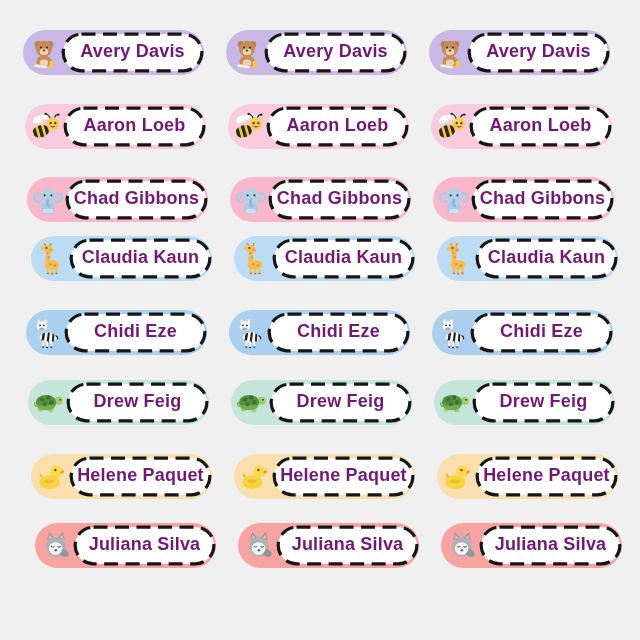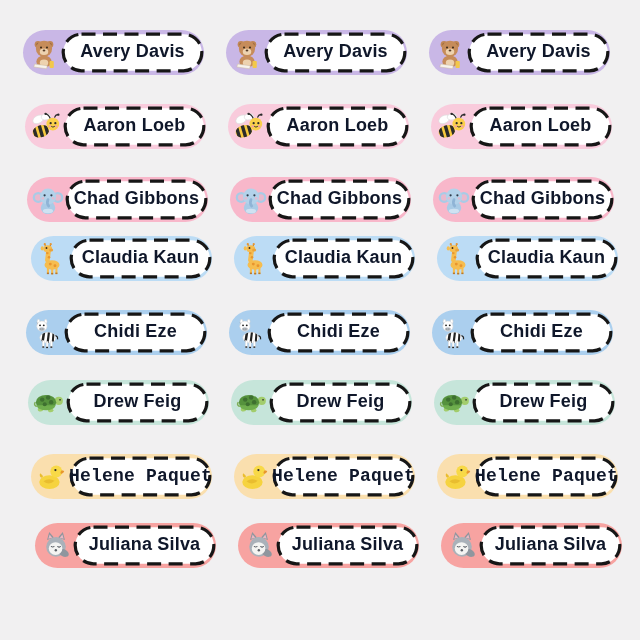--- a/index.html
+++ b/index.html
@@ -11,21 +11,21 @@
   }
   .sheet { position: relative; width: 640px; height: 640px; }
   .label-row { display: flex; gap: 22px; }
   
   .row-0 { margin-top: 30px; margin-left: 23px; }
   .row-1 { margin-top: 29px; margin-left: 25px; }
   .row-2 { margin-top: 28px; margin-left: 27px; }
   .row-3 { margin-top: 14px; margin-left: 31px; }
   .row-4 { margin-top: 29px; margin-left: 26px; }
   .row-5 { margin-top: 25px; margin-left: 28px; align-items: center; }
-  .row-6 { margin-top: 29px; margin-left: 31px; font-family: Liberation Mono, monospace; }
+  .row-6 { margin-top: 29px; margin-left: 31px; }
   .row-7 { margin-top: 24px; margin-left: 35px; }
 
   .name-label {
     width: 181px; height: 45px;
     border-radius: 22.5px;
     display: flex; align-items: center;
     padding: 0; box-sizing: border-box;
     flex: none;
   }
   .animal {
@@ -39,21 +39,21 @@
     position: relative;
     width: 143px; height: 41px;
     flex: none;
     display: flex; align-items: center; justify-content: center;
   }
   .oval svg.dash { position: absolute; inset: 0; }
   .nm {
     position: relative;
     font-size: 18px;
     font-weight: 600;
-    color: #0f172a;
+    color: #701a75;
     letter-spacing: 0.2px;
     white-space: nowrap;
     transform: translateY(-1px);
   }
 </style>
 </head>
 <body>
 
 <main class="sheet">
     <div class="label-row row-0">

